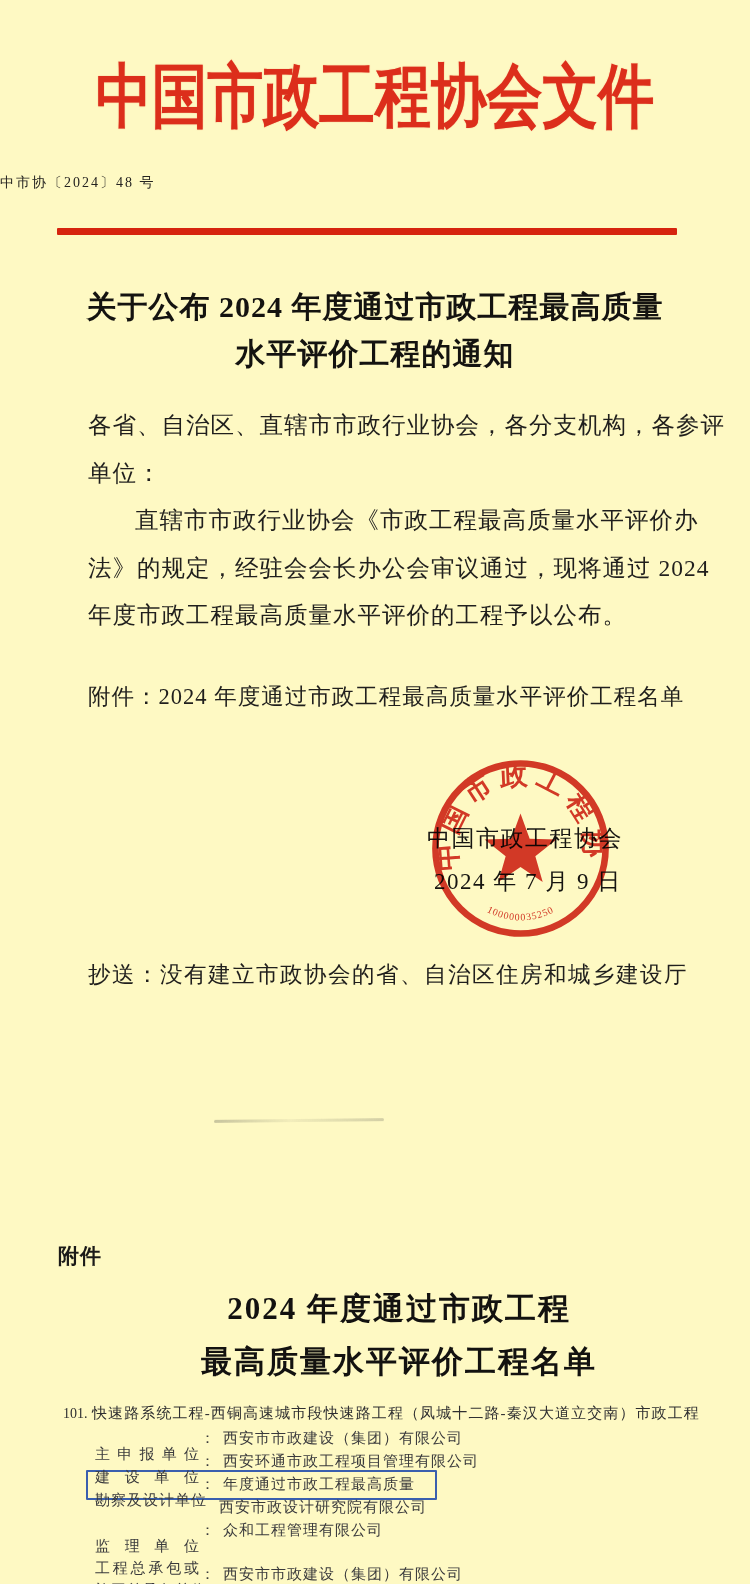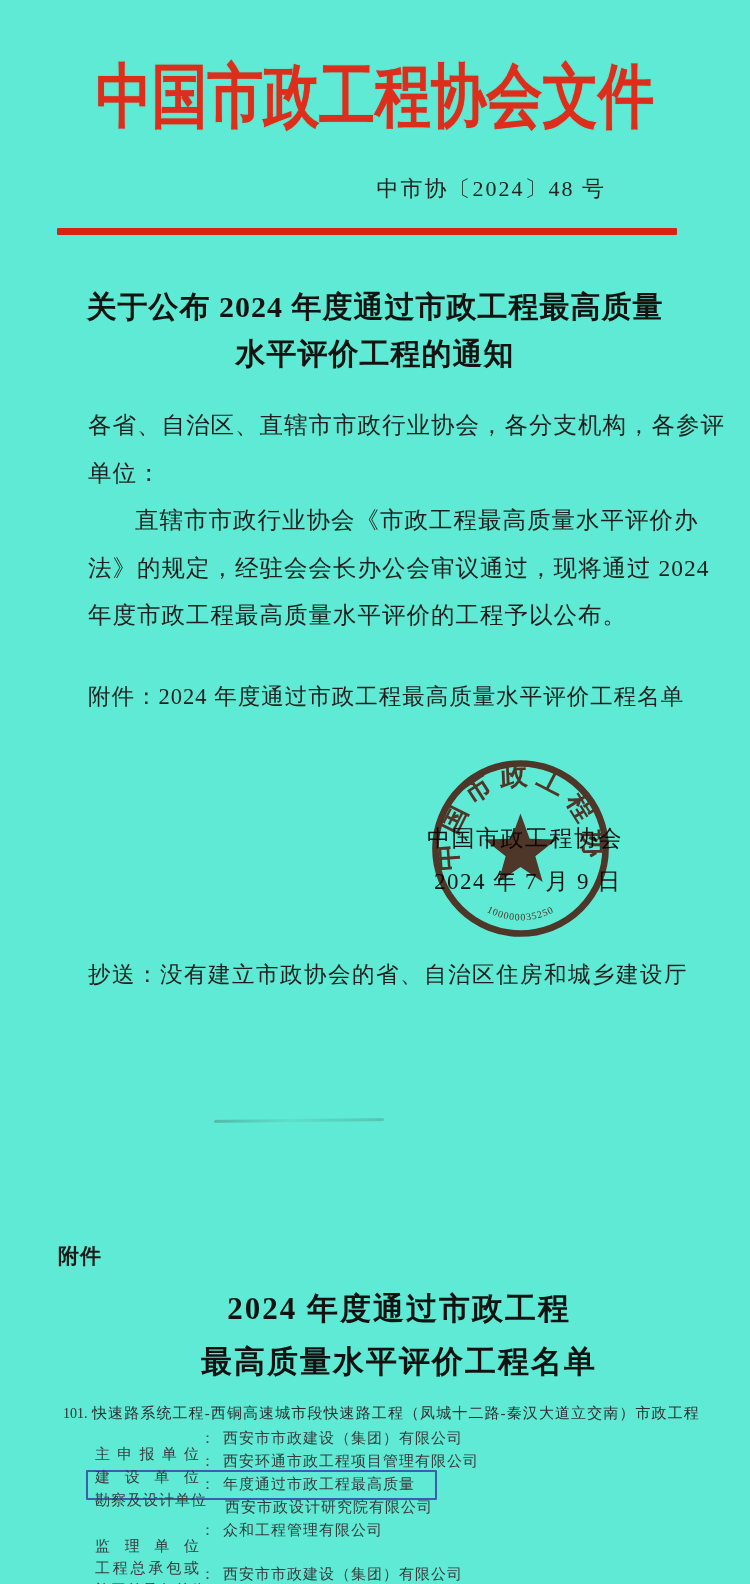--- a/index.html
+++ b/index.html
@@ -1,30 +1,30 @@
 <!DOCTYPE html>
 <html><head>
 <meta charset="utf-8">
 <style>
   html,body { margin:0; padding:0; background:#ffffff; }
   .page {
     position:relative; width:750px; height:1584px; margin:0 auto;
-    background:#5eead4; overflow:hidden;
+    background:#fef9c3; overflow:hidden;
     font-family:"Liberation Serif","DejaVu Serif",serif;
     color:#1e1d1b;
   }
   
   .org-title-wrap { position:absolute; top:50px; left:0; width:750px; text-align:center; }
   .org-title {
     display:inline-block; font-size:60px; font-weight:bold; color:#dc2e1b;
     letter-spacing:0px; transform:scale(.93,1.16); transform-origin:center top;
     white-space:nowrap; text-shadow:0 0 1px rgba(220,46,27,.55);
   }
-  .doc-number { position:absolute; top:174px; left:0; width:606px; text-align:right;
-    font-size:22px; letter-spacing:2px; color:#242320; }
+  .doc-number { position:absolute; top:174px; left:0; width:606px; text-align:left;
+    font-size:14px; letter-spacing:2px; color:#242320; }
   .red-rule { position:absolute; top:228px; left:57px; width:620px; height:7px;
     background:#d6240e; border-radius:1px; }
   
   .notice-title { position:absolute; top:283px; left:0; width:750px; text-align:center;
     font-size:30px; font-weight:bold; line-height:47px; letter-spacing:1px; color:#141310; }
   
   .body-block { position:absolute; top:402px; left:88px; width:586px;
     font-size:23.5px; line-height:47.5px; letter-spacing:1px; color:#201f1d; white-space:nowrap; }
   .body-block .indent { text-indent:2em; }
   .attachment-note { position:absolute; top:681px; left:88px; width:640px;
@@ -42,21 +42,21 @@
   .att-label { position:absolute; top:1242px; left:58px; font-size:21px; font-weight:bold; letter-spacing:1px; color:#1b1a18; }
   .att-title { position:absolute; top:1282px; left:0; width:728px; text-align:center;
     font-size:31px; font-weight:bold; line-height:53px; letter-spacing:2px; color:#131210;margin-left:35px; }
   
   .item-row { position:absolute; white-space:nowrap; font-size:15px; letter-spacing:1px; color:#3a3a3c; }
   .project-row { top:1404px; left:63px; color:#2f2f31; letter-spacing:1.1px; }
   .item-num { display:inline-block; width:29px; letter-spacing:0; font-size:14px; }
   .flabel { display:inline-block; width:105px; text-align:justify; text-align-last:justify; vertical-align:top;margin-top:16px; }
   .fvalue { margin-left:7px; }
   .r0{ top:1429px; left:95px; } .r1{ top:1452px; left:95px; }
-  .r2{ top:1475px; left:95px; } .r3{ top:1498px; left:225px; }
+  .r2{ top:1475px; left:95px; } .r3{ top:1498px; left:219px; }
   .r4{ top:1521px; left:95px; } .r5{ top:1543px; left:95px; }
   .r6{ top:1565px; left:95px; }
   .highlight-box { position:absolute; top:1470px; left:86px; width:347px; height:26px;
     border:2px solid #3a5fae; border-radius:1px; background:transparent; }
   
   .seal-ring-text { font-family:"Liberation Serif","DejaVu Serif",serif; font-weight:bold; }
 </style>
 </head>
 <body>
 

